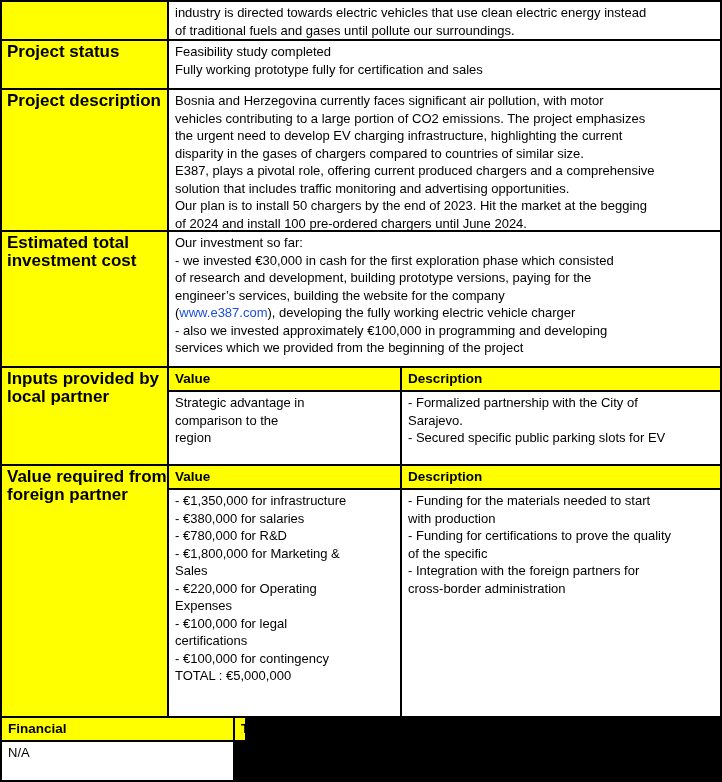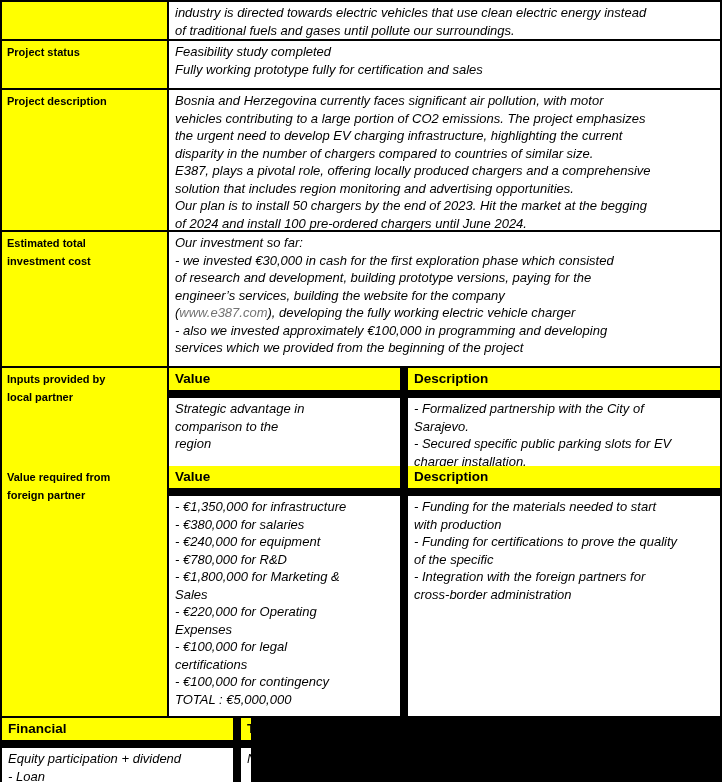--- a/index.html
+++ b/index.html
@@ -25,48 +25,47 @@
     column-gap: 2px;
     background: #000000;
   }
   .cell {
     box-sizing: border-box;
     overflow: hidden;
   }
   .label {
     background: #FFFF00;
     font-weight: 700;
-    font-size: 11px;
+    font-size: 17px;
     line-height: 18px;
     padding: 2px 4px 0 5px;
   }
   .content {
     background: #ffffff;
     font-size: 13px;
     line-height: 17.5px;
     padding: 2px 4px 0 6px;
-    font-style: italic;
   }
   .line { white-space: nowrap; }
   .nested {
     display: grid;
     grid-template-columns: 231px 1fr;
     grid-template-rows: 22px 1fr;
-    gap: 8px;
+    gap: 2px;
     background: #000000;
   }
   .header {
     background: #FFFF00;
     font-weight: 700;
     font-size: 13.5px;
     line-height: 21px;
     padding: 0 4px 0 6px;
   }
   .link {
-    color: #737373;
+    color: #1d4ed8;
     cursor: pointer;
     text-align: center;
   }
 </style>
 </head>
 <body>
 
 <div class="tbl">
 
   <section class="row">
@@ -88,23 +87,23 @@
   </section>
 
   <section class="row">
     <div class="cell label">
         <div class="line">Project description</div>
       </div>
     <div class="cell content">
         <div class="line">Bosnia and Herzegovina currently faces significant air pollution, with motor</div>
         <div class="line">vehicles contributing to a large portion of CO2 emissions. The project emphasizes</div>
         <div class="line">the urgent need to develop EV charging infrastructure, highlighting the current</div>
-        <div class="line">disparity in the number of chargers compared to countries of similar size.</div>
-        <div class="line">E387, plays a pivotal role, offering locally produced chargers and a comprehensive</div>
-        <div class="line">solution that includes region monitoring and advertising opportunities.</div>
+        <div class="line">disparity in the gases of chargers compared to countries of similar size.</div>
+        <div class="line">E387, plays a pivotal role, offering current produced chargers and a comprehensive</div>
+        <div class="line">solution that includes traffic monitoring and advertising opportunities.</div>
         <div class="line">Our plan is to install 50 chargers by the end of 2023. Hit the market at the begging</div>
         <div class="line">of 2024 and install 100 pre-ordered chargers until June 2024.</div>
       </div>
   </section>
 
   <section class="row">
     <div class="cell label">
         <div class="line">Estimated total</div>
         <div class="line">investment cost</div>
       </div>
@@ -133,37 +132,35 @@
       <div class="cell header">Description</div>
       <div class="cell content">
           <div class="line">Strategic advantage in</div>
           <div class="line">comparison to the</div>
           <div class="line">region</div>
         </div>
       <div class="cell content">
           <div class="line">- Formalized partnership with the City of</div>
           <div class="line">Sarajevo.</div>
           <div class="line">- Secured specific public parking slots for EV</div>
-          <div class="line">charger installation.</div>
         </div>
     </div>
   </section>
 
   <section class="row">
     <div class="cell label">
         <div class="line">Value required from</div>
         <div class="line">foreign partner</div>
       </div>
     <div class="nested">
       <div class="cell header">Value</div>
       <div class="cell header">Description</div>
       <div class="cell content">
           <div class="line">- €1,350,000 for infrastructure</div>
           <div class="line">- €380,000 for salaries</div>
-          <div class="line">- €240,000 for equipment</div>
           <div class="line">- €780,000 for R&amp;D</div>
           <div class="line">- €1,800,000 for Marketing &amp;</div>
           <div class="line">Sales</div>
           <div class="line">- €220,000 for Operating</div>
           <div class="line">Expenses</div>
           <div class="line">- €100,000 for legal</div>
           <div class="line">certifications</div>
           <div class="line">- €100,000 for contingency</div>
           <div class="line">TOTAL : €5,000,000</div>
         </div>
@@ -176,22 +173,18 @@
           <div class="line">cross-border administration</div>
         </div>
     </div>
   </section>
 
   <section class="row">
     <div class="nested">
       <div class="cell header">Financial</div>
       <div class="cell header">Technical</div>
       <div class="cell content">
-          <div class="line">Equity participation + dividend</div>
-          <div class="line">- Loan</div>
-        </div>
-      <div class="cell content">
           <div class="line">N/A</div>
         </div>
     </div>
   </section>
 
 </div>
 
 </body></html>

